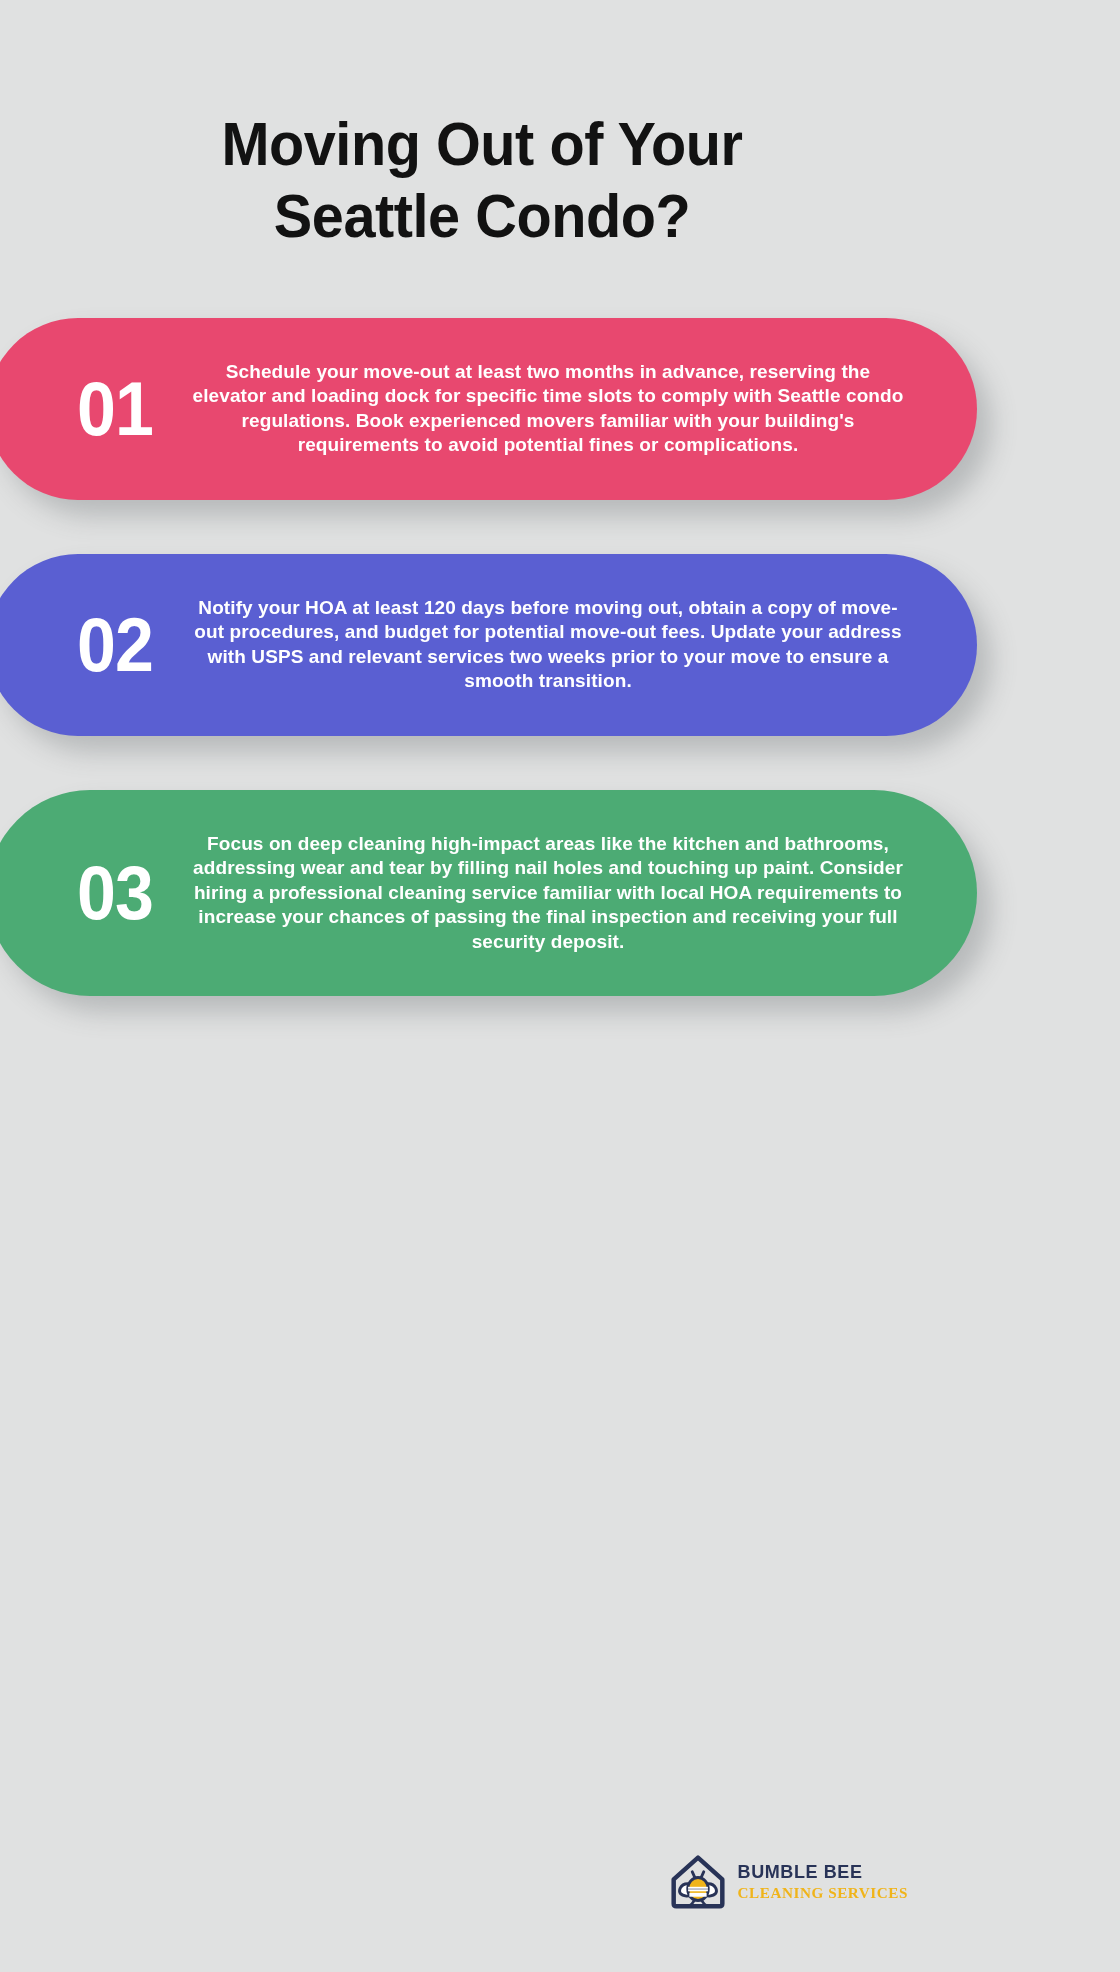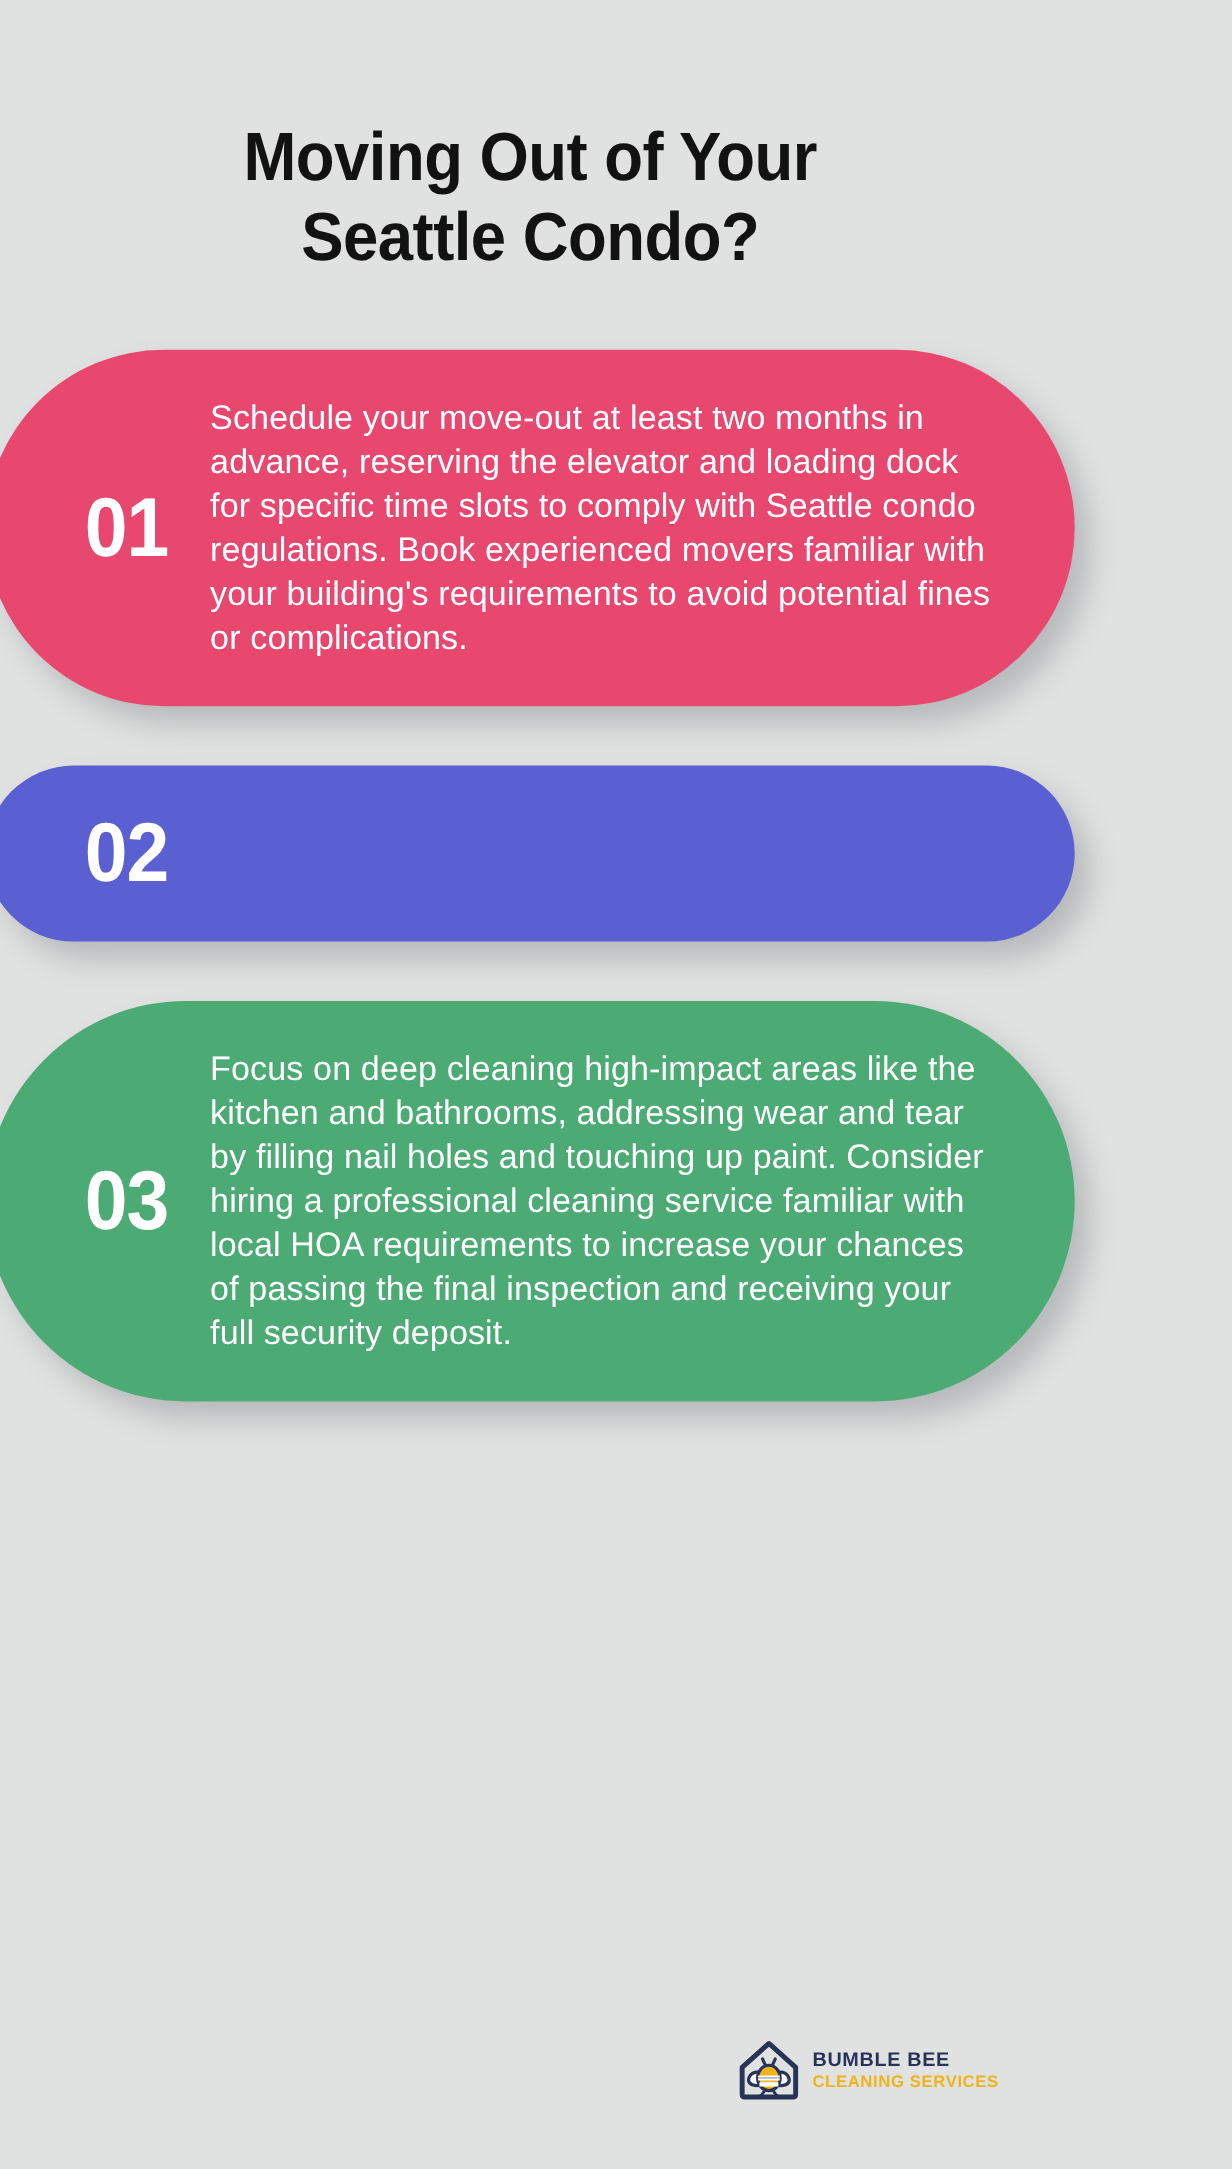--- a/index.html
+++ b/index.html
@@ -69,25 +69,26 @@
     font-size: 76px;
     line-height: 1;
     color: #ffffff;
     letter-spacing: -1px;
     transform: scaleX(0.92);
   }
 
   .card-text {
     flex: 1 1 auto;
     font-family: "Liberation Sans Narrow", "Liberation Sans", sans-serif;
-    font-weight: 400;
-    font-size: 31px;
+    font-weight: 700;
+    font-size: 19px;
     line-height: 1.29;
     color: #ffffff;
     letter-spacing: 0.1px;
+    text-align: center;
   }
 
   
   .logo-area {
     position: absolute;
     right: 56px;
     bottom: 58px;
     display: flex;
     align-items: center;
     gap: 8px;
@@ -130,20 +131,21 @@
 
   <div class="cards">
 
     <div class="card" id="card-0" style="background: rgb(232, 72, 111);">
       <div class="card-number">01</div>
       <div class="card-text">Schedule your move-out at least two months in advance, reserving the elevator and loading dock for specific time slots to comply with Seattle condo regulations. Book experienced movers familiar with your building's requirements to avoid potential fines or complications.</div>
     </div>
 
     <div class="card" id="card-1" style="background: rgb(90, 95, 210);">
       <div class="card-number">02</div>
+      <div class="card-text">Notify your HOA at least 120 days before moving out, obtain a copy of move-out procedures, and budget for potential move-out fees. Update your address with USPS and relevant services two weeks prior to your move to ensure a smooth transition.</div>
     </div>
 
     <div class="card" id="card-2" style="background: rgb(76, 171, 116);">
       <div class="card-number">03</div>
       <div class="card-text">Focus on deep cleaning high-impact areas like the kitchen and bathrooms, addressing wear and tear by filling nail holes and touching up paint. Consider hiring a professional cleaning service familiar with local HOA requirements to increase your chances of passing the final inspection and receiving your full security deposit.</div>
     </div>
 
   </div>
 
   <div class="logo-area">
@@ -162,17 +164,17 @@
         <path d="M34.5 61 L65.5 61" stroke="#ffffff" stroke-width="7"></path>
         <path d="M36.5 70 L63.5 70" stroke="#ffffff" stroke-width="6"></path>
         <path d="M34.5 61 L65.5 61" stroke="#283357" stroke-width="1.6" opacity="0.55"></path>
 
         <path d="M44 79 Q40 86 35 88" fill="none" stroke="#283357" stroke-width="4" stroke-linecap="round"></path>
         <path d="M56 79 Q60 86 65 88" fill="none" stroke="#283357" stroke-width="4" stroke-linecap="round"></path>
       </svg>
     </span>
     <span class="logo-words">
       <span class="logo-primary" style="color: rgb(40, 51, 87);">BUMBLE BEE</span>
-      <span class="logo-secondary" style="color: rgb(240, 180, 26);">CLEANING SERVICES</span>
+      <span class="logo-secondary" style="color: rgb(240, 180, 26); font-family: Liberation Serif, serif;">CLEANING SERVICES</span>
     </span>
   </div>
 
 </div>
 
 </body></html>

